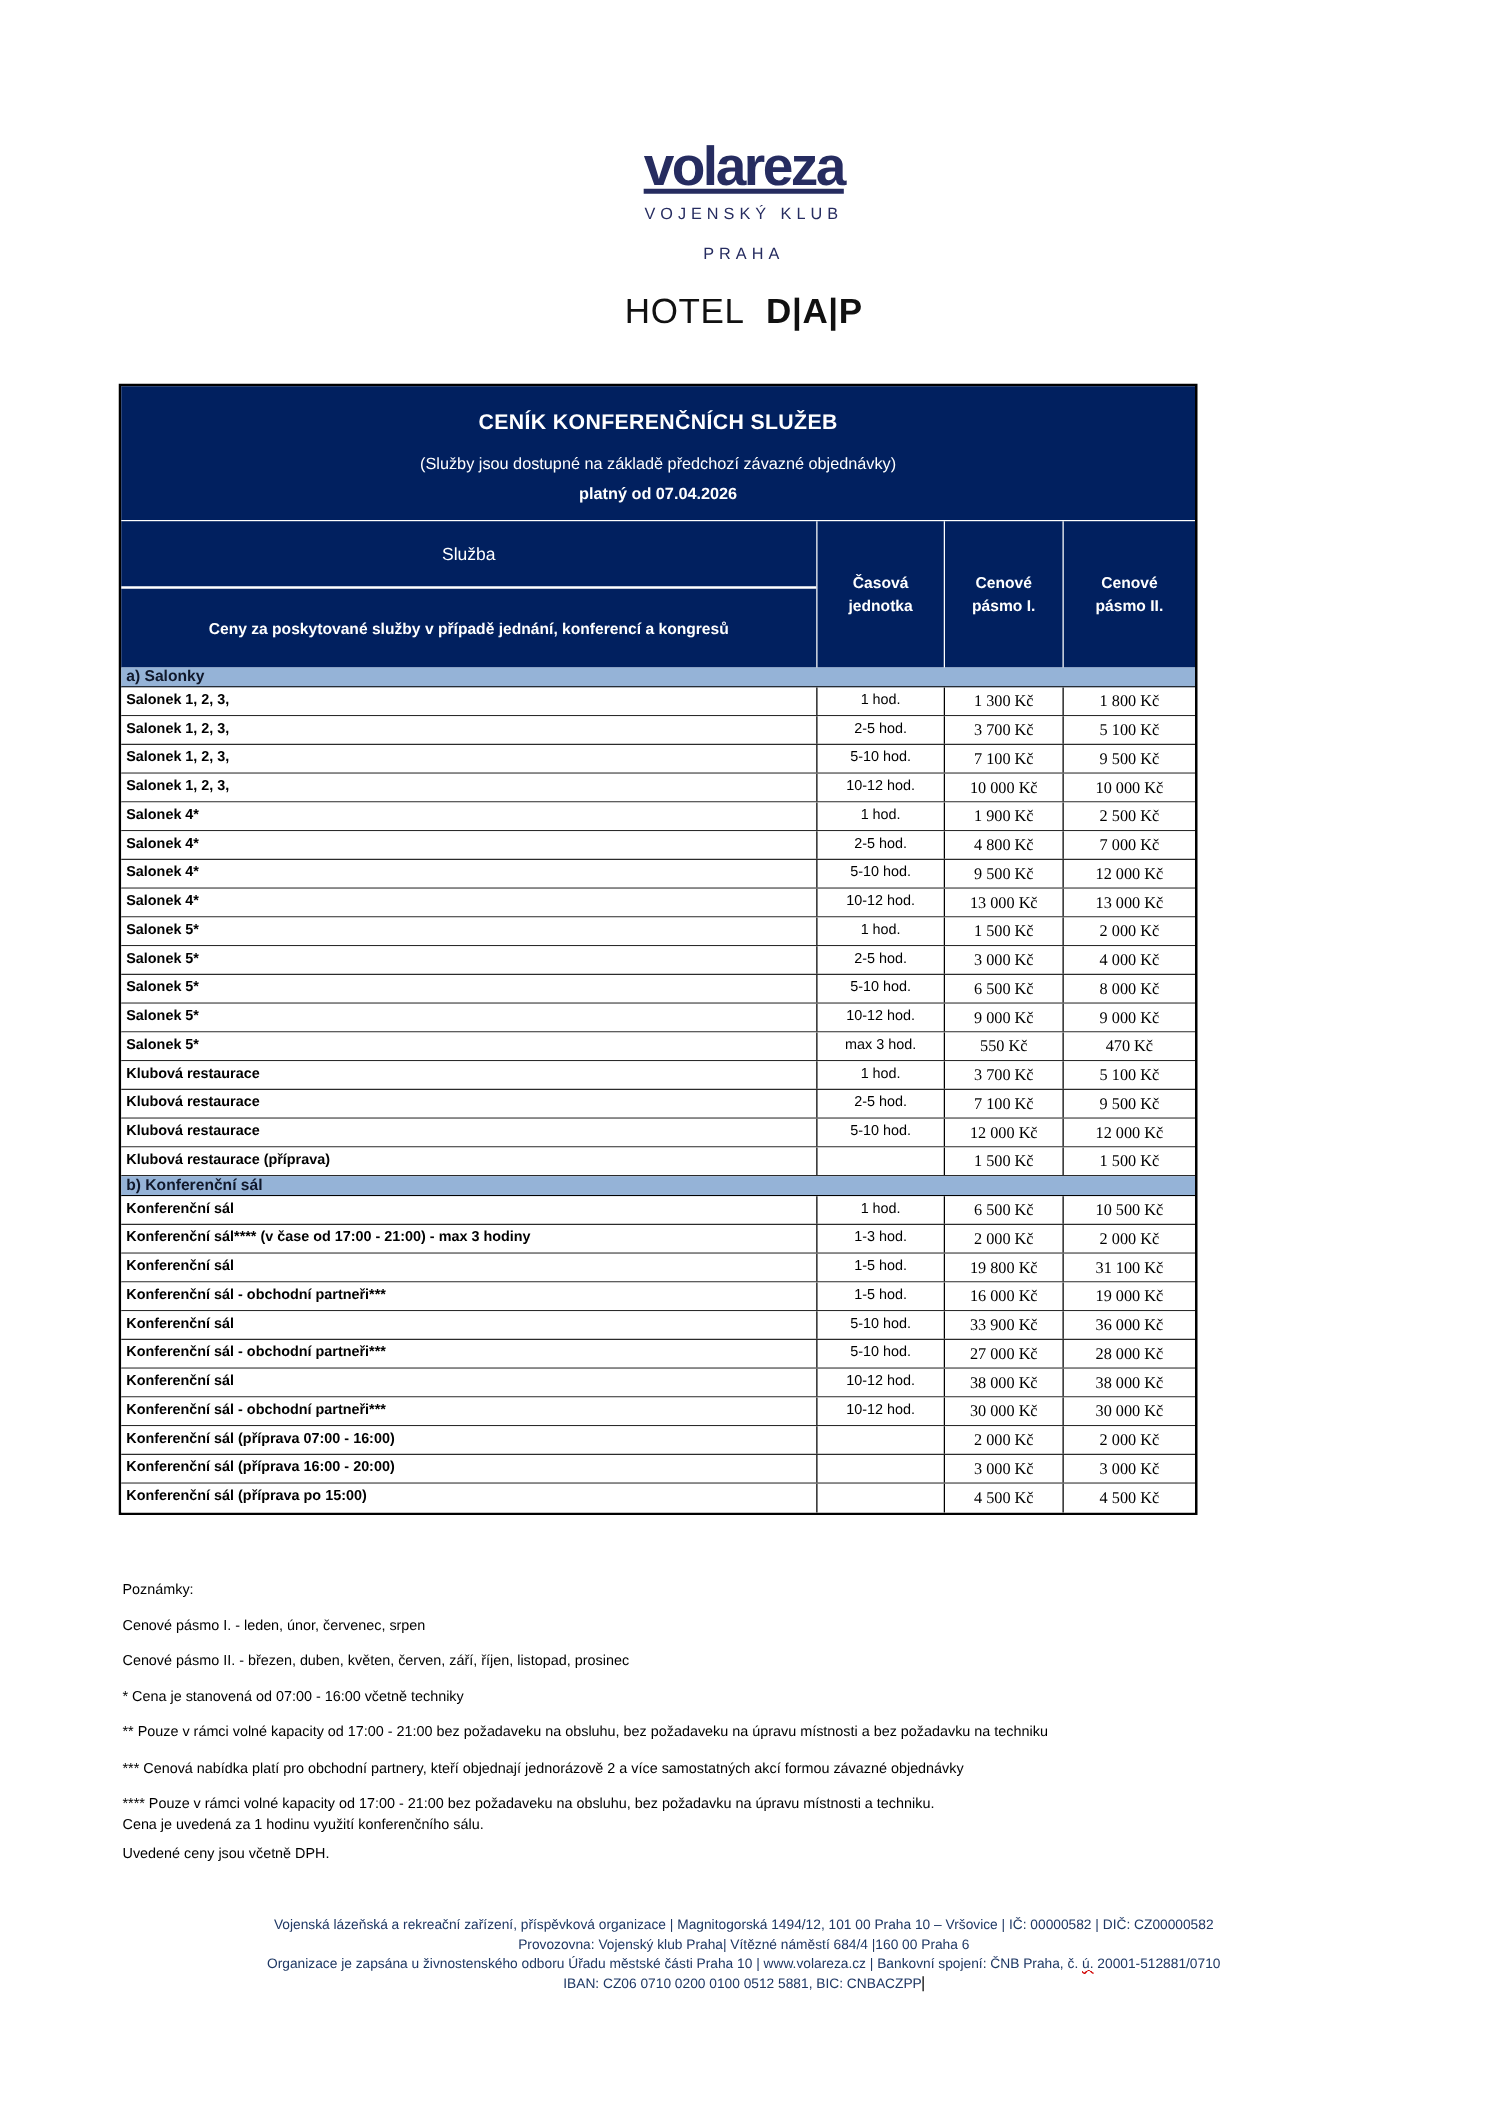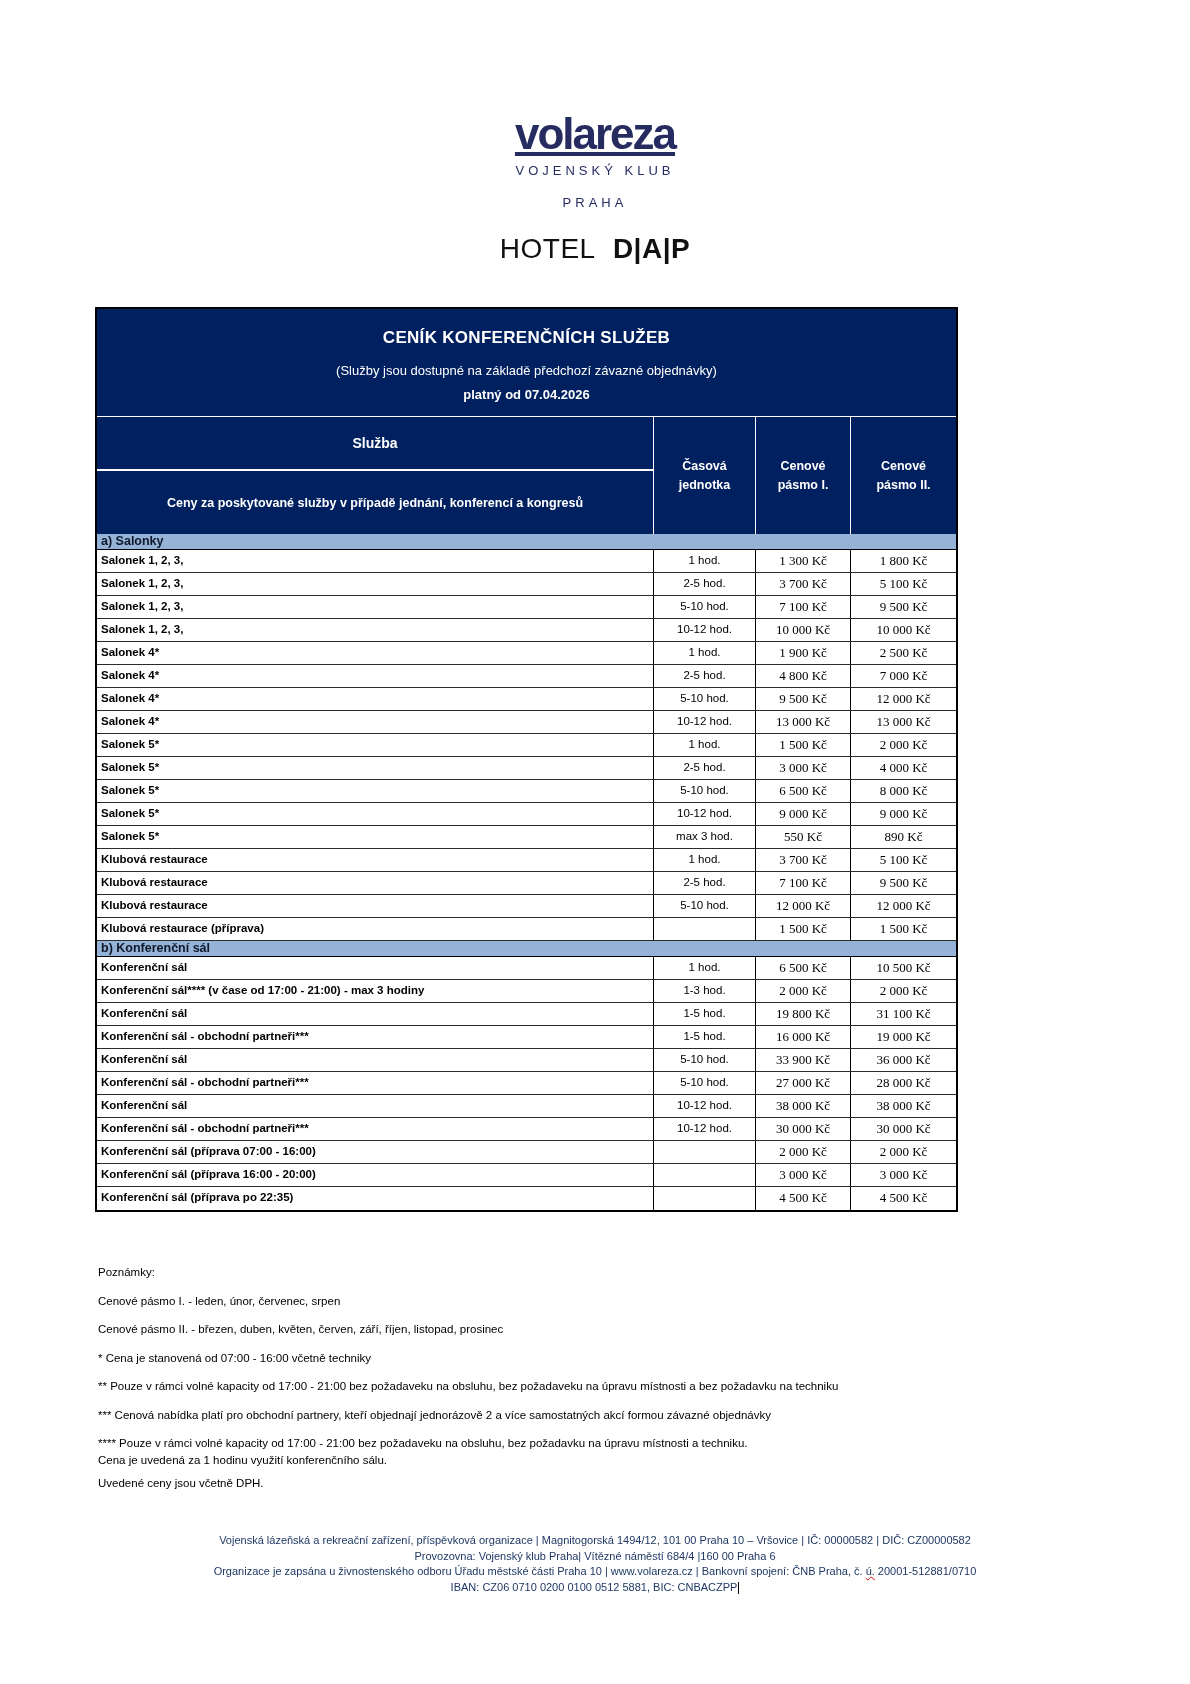--- a/index.html
+++ b/index.html
@@ -47,21 +47,21 @@
   .tbl-title{font-size:17px;font-weight:700;letter-spacing:0.3px;}
   .tbl-subtitle{font-size:13px;margin-top:15px;}
   .tbl-valid{font-size:13px;font-weight:700;margin-top:9px;}
   .cols-header{
     display:grid;grid-template-columns:556px 102px 95px 106px;
     background:var(--navy);color:#fff;height:117px;
   }
   .ch-service{display:flex;flex-direction:column;}
   .ch-service-top{
     height:54px;display:flex;align-items:center;justify-content:center;
-    font-size:14px;font-weight:700;border-bottom:2px solid #fff;
+    font-size:14px;font-weight:400;border-bottom:2px solid #fff;
   }
   .ch-service-bottom{
     flex:1;display:flex;align-items:center;justify-content:center;
     font-size:12.5px;font-weight:700;text-align:center;padding:0 30px;
   }
   .ch-cell{
     border-left:1px solid #fff;
     display:flex;align-items:center;justify-content:center;
     text-align:center;font-size:12.5px;font-weight:700;
     padding:0 14px;line-height:1.45;
@@ -218,21 +218,21 @@
         <div class="trow">
           <div class="c-service">Salonek 5*</div>
           <div class="c-unit">10-12 hod.</div>
           <div class="c-price">9 000 Kč</div>
           <div class="c-price">9 000 Kč</div>
         </div>
         <div class="trow">
           <div class="c-service">Salonek 5*</div>
           <div class="c-unit">max 3 hod.</div>
           <div class="c-price">550 Kč</div>
-          <div class="c-price">890 Kč</div>
+          <div class="c-price">470 Kč</div>
         </div>
         <div class="trow">
           <div class="c-service">Klubová restaurace</div>
           <div class="c-unit">1 hod.</div>
           <div class="c-price">3 700 Kč</div>
           <div class="c-price">5 100 Kč</div>
         </div>
         <div class="trow">
           <div class="c-service">Klubová restaurace</div>
           <div class="c-unit">2-5 hod.</div>
@@ -306,21 +306,21 @@
           <div class="c-price">2 000 Kč</div>
           <div class="c-price">2 000 Kč</div>
         </div>
         <div class="trow">
           <div class="c-service">Konferenční sál (příprava 16:00 - 20:00)</div>
           <div class="c-unit"></div>
           <div class="c-price">3 000 Kč</div>
           <div class="c-price">3 000 Kč</div>
         </div>
         <div class="trow">
-          <div class="c-service">Konferenční sál (příprava po 22:35)</div>
+          <div class="c-service">Konferenční sál (příprava po 15:00)</div>
           <div class="c-unit"></div>
           <div class="c-price">4 500 Kč</div>
           <div class="c-price">4 500 Kč</div>
         </div>
       </div>
   </div>
 
   <div class="notes">
     <p>Poznámky:</p>
     <p class="bold">Cenové pásmo I. - leden, únor, červenec, srpen</p>

